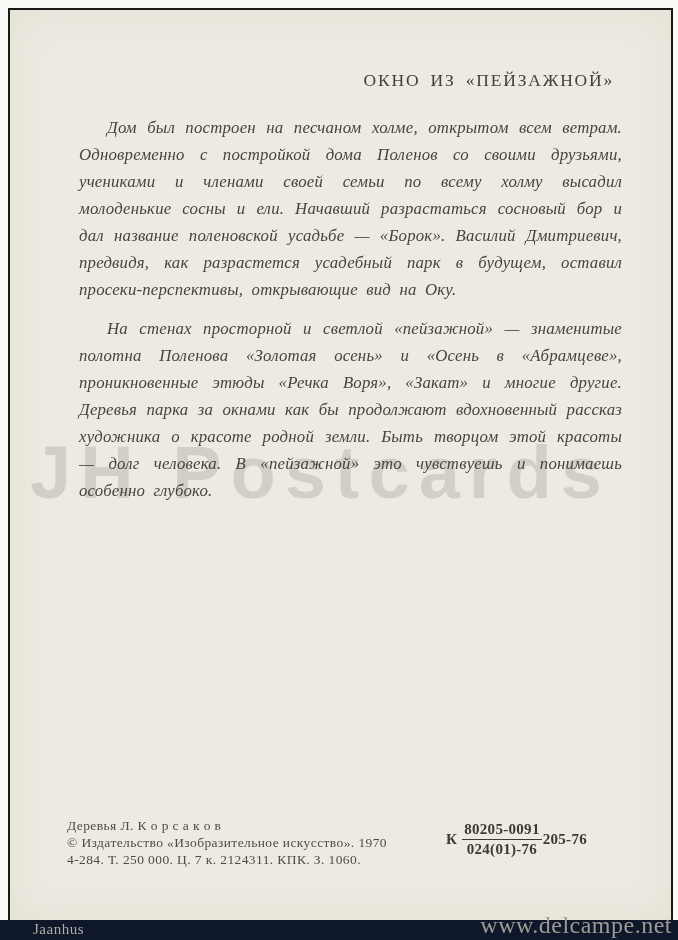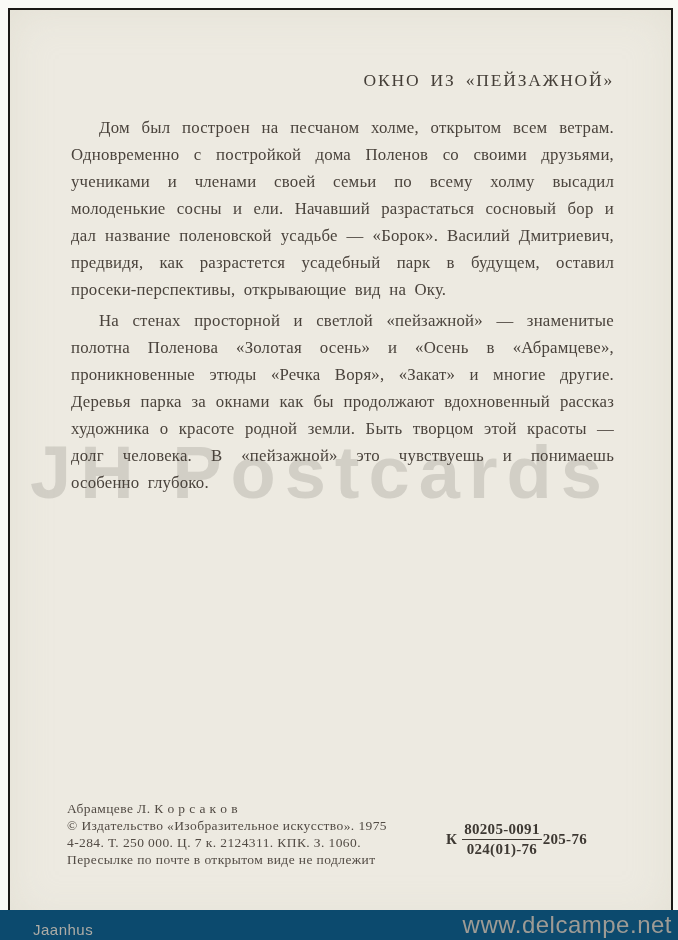--- a/index.html
+++ b/index.html
@@ -47,28 +47,29 @@
   .title {
     margin: 0 0 23px 0;
     text-align: right;
     font-size: 17.5px;
     font-weight: normal;
     letter-spacing: 1.8px;
     word-spacing: 4px;
     color: #453f38;
   }
   .para {
-    margin: 4px;
+    margin: 12px;
     width: 543px;
     font-size: 16.8px;
     line-height: 27px;
     text-align: justify;
     text-indent: 28px;
     word-spacing: 0.24em;
     letter-spacing: 0.2px;
+    font-style: italic;
   }
   .colophon {
     position: absolute;
     z-index: 1;
     left: 57px;
     bottom: 52px;
     font-size: 13.5px;
     line-height: 17px;
     letter-spacing: 0.4px;
     color: #524b44;
@@ -101,23 +102,23 @@
     padding-top: 1px;
   }
   .catalog .suffix {
     margin-left: 1px;
   }
   .scan-footer {
     position: absolute;
     left: 0;
     bottom: 0;
     width: 678px;
-    height: 30px;
-    background: #0c4a6e;
-    font-family: Liberation Sans, sans-serif;
+    height: 20px;
+    background: #0f172a;
+    font-family: Liberation Serif, serif;
   }
   .wm-bottom-left {
     position: absolute;
     left: 33px;
     bottom: 2px;
     font-size: 15px;
     color: #aeaca6;
     letter-spacing: 0.5px;
   }
   .wm-bottom-right {
@@ -136,24 +137,23 @@
 
   <div class="wm-center">JH Postcards</div>
 
   <div class="content">
     <h1 class="title">ОКНО ИЗ «ПЕЙЗАЖНОЙ»</h1>
     <p class="para">Дом был построен на песчаном холме, открытом всем ветрам. Одновременно с постройкой дома Поленов со своими друзьями, учениками и членами своей семьи по всему холму высадил молоденькие сосны и ели. Начавший разрастаться сосновый бор и дал название поленовской усадьбе — «Борок». Василий Дмитриевич, предвидя, как разрастется усадебный парк в будущем, оставил просеки-перспективы, открывающие вид на Оку.</p>
     <p class="para">На стенах просторной и светлой «пейзажной» — знаменитые полотна Поленова «Золотая осень» и «Осень в «Абрамцеве», проникновенные этюды «Речка Воря», «Закат» и многие другие. Деревья парка за окнами как бы продолжают вдохновенный рассказ художника о красоте родной земли. Быть творцом этой красоты — долг человека. В «пейзажной» это чувствуешь и понимаешь особенно глубоко.</p>
   </div>
 
   <div class="colophon">
-    <div>Абрамцеве Л.  К о р с а к о в</div>
-    <div>© Издательство «Изобразительное искусство». 1975</div>
+    <div>Деревья Л.  К о р с а к о в</div>
+    <div>© Издательство «Изобразительное искусство». 1970</div>
     <div>4-284. Т. 250 000. Ц. 7 к. 2124311. КПК. З. 1060.</div>
-    <div>Пересылке по почте в открытом виде не подлежит</div>
   </div>
 
   <div class="catalog">
     <span class="prefix">К</span>
     <span class="frac">
       <span class="num">80205-0091</span>
       <span class="den">024(01)-76</span>
     </span>
     <span class="suffix">205-76</span>
   </div>

